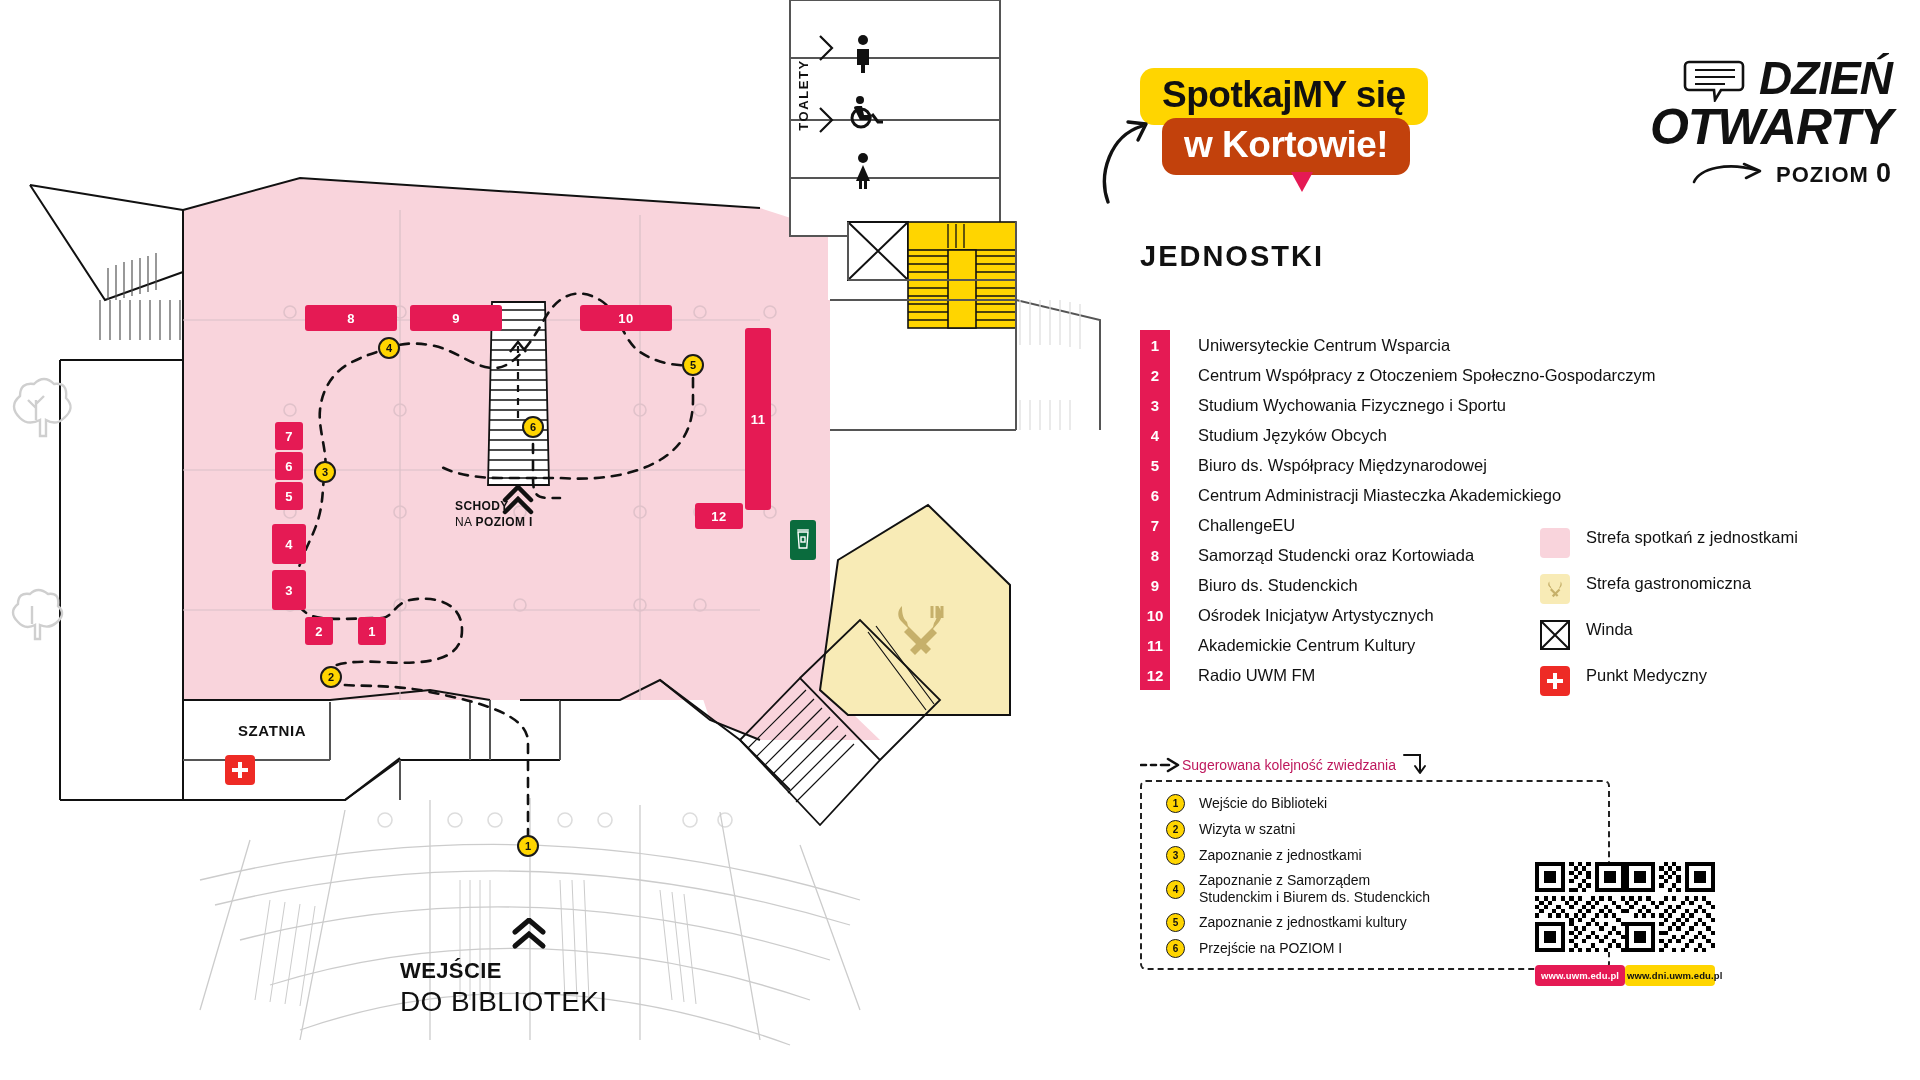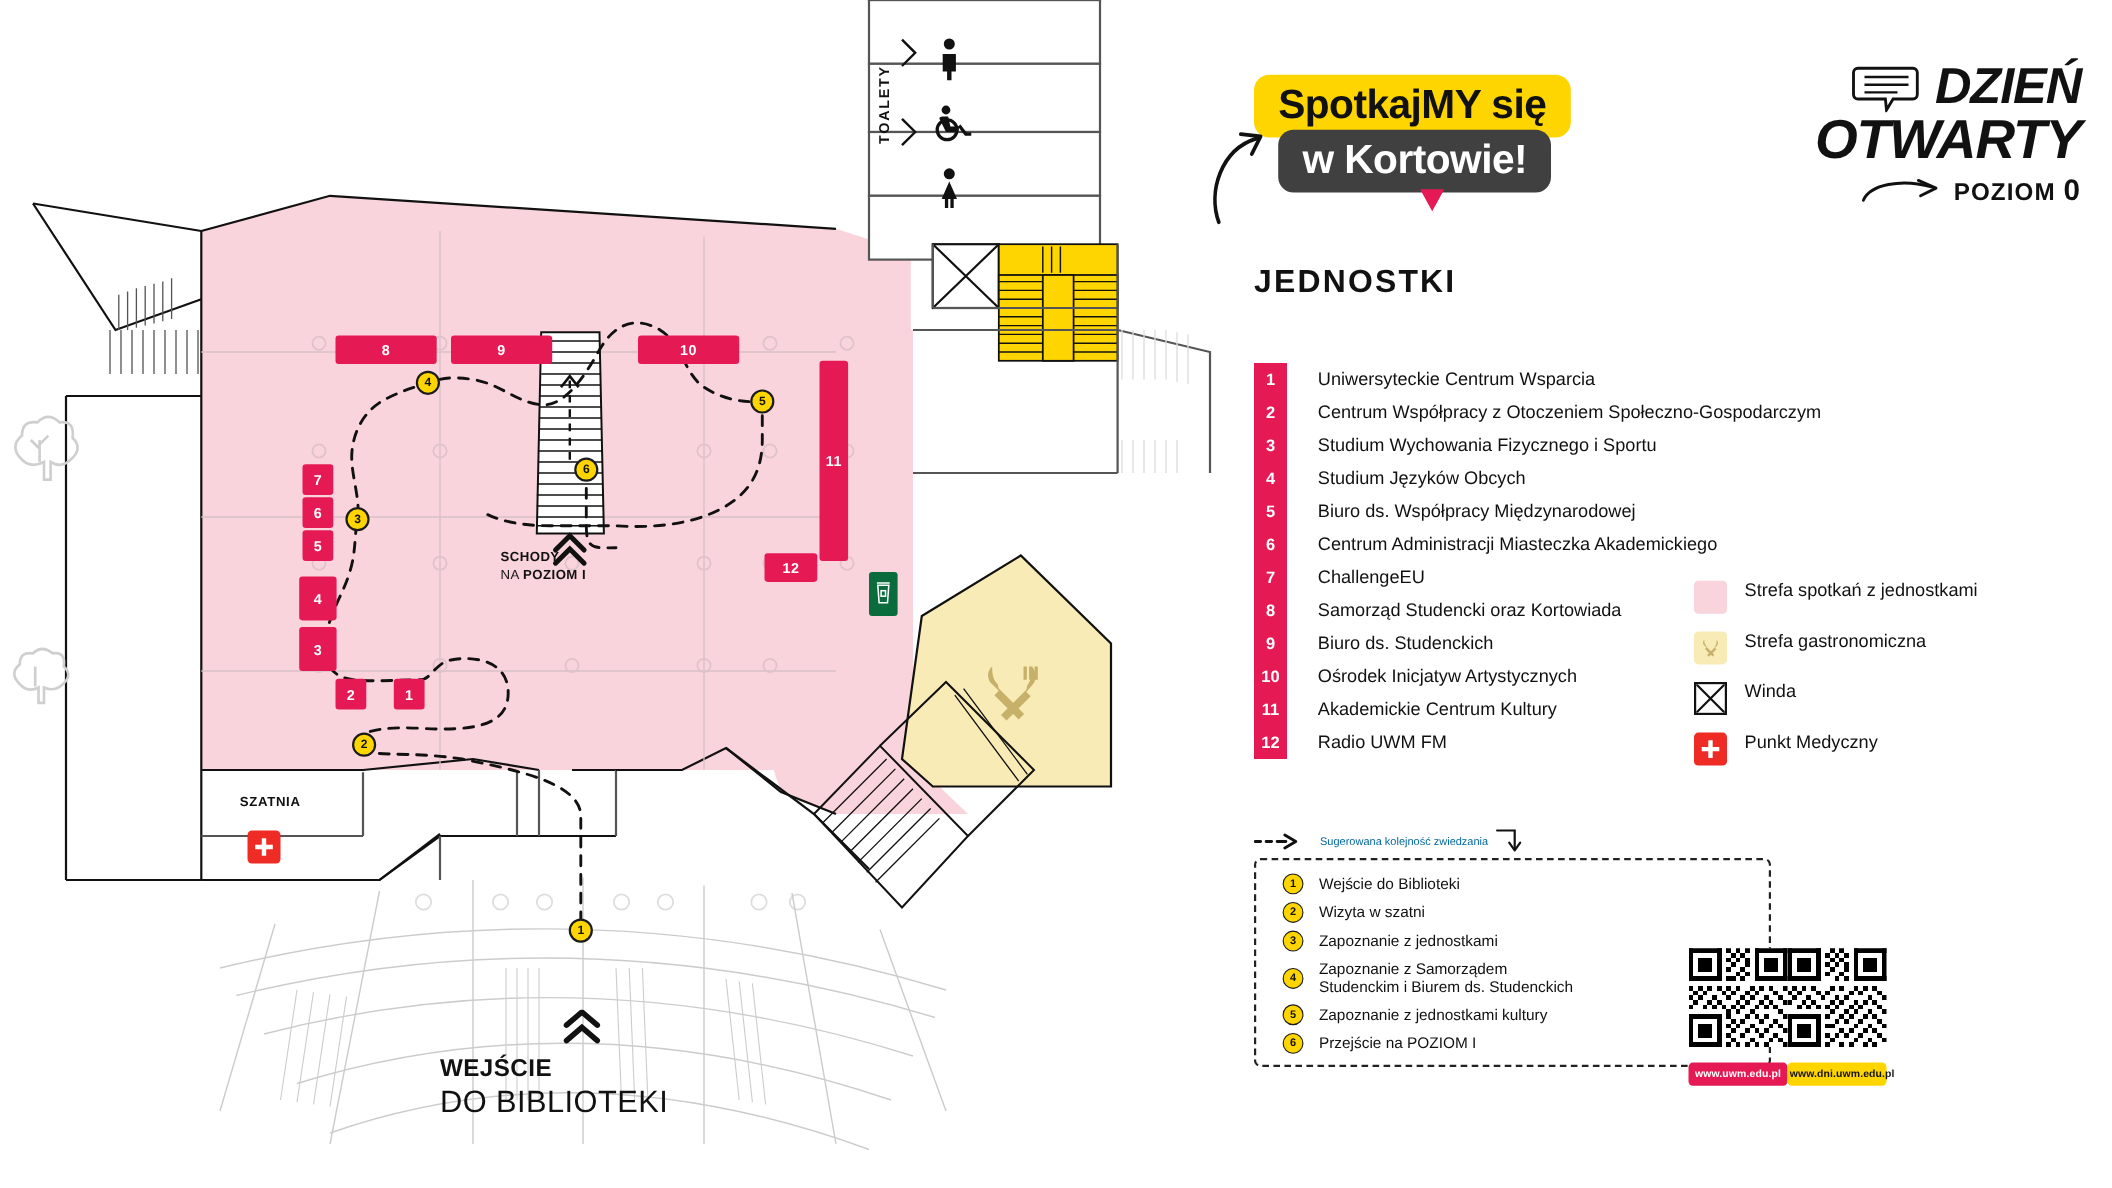--- a/index.html
+++ b/index.html
@@ -44,21 +44,21 @@
 
   
   #bubble-wrap { position:absolute; left:20px; top:68px; width:360px; }
   #bubble-yellow {
     background:#FFD500; border-radius:14px; padding:8px 22px 10px 22px;
     display:inline-block; font-size:37px; font-weight:800; color:#111;
     letter-spacing:-.5px; line-height:1.05;
   }
   #bubble-pink-wrap { position:relative; margin-left:22px; margin-top:-7px; display:inline-block; }
   #bubble-pink {
-    background:#404040; border-radius:14px; padding:8px 22px 10px 22px;
+    background:#c2410c; border-radius:14px; padding:8px 22px 10px 22px;
     display:inline-block; font-size:37px; font-weight:800; color:#fff;
     letter-spacing:-.5px; line-height:1.05;
   }
   #bubble-tail {
     position:absolute; left:52%; bottom:-17px; width:0; height:0;
     border-left:11px solid transparent; border-right:11px solid transparent;
     border-top:20px solid #E51A54;
   }
   #bubble-arrow { position:absolute; left:-38px; top:48px; }
 
@@ -86,21 +86,21 @@
   .unit-label { margin-left:28px; font-size:16.5px; color:#111; white-space:nowrap; }
 
   
   #legend { position:absolute; left:420px; top:528px; width:330px; }
   .leg-row { display:flex; align-items:flex-start; height:36px; margin-bottom:10px; }
   .leg-sw { width:30px; height:30px; min-width:30px; border-radius:4px; display:flex; align-items:center; justify-content:center; }
   .leg-lbl { margin-left:16px; font-size:16.5px; color:#111; }
 
   
   #route-head { position:absolute; left:20px; top:750px; display:flex; align-items:center; }
-  #route-head-lbl { margin-left:18px; font-size:10px; color:#0369a1; }
+  #route-head-lbl { font-size:14px; color:#be185d; }
   #route-box {
     position:absolute; left:20px; top:780px; width:470px; height:190px;
     border:2px dashed #222; border-radius:6px; padding:12px 0 0 24px;
   }
   .rt-row { display:flex; align-items:center; margin-bottom:7px; }
   .rt-num {
     width:19px; height:19px; min-width:19px; border-radius:50%;
     background:#FFD500; border:1.6px solid #1b1b1b; color:#111;
     display:flex; align-items:center; justify-content:center;
     font-size:10px; font-weight:700;
@@ -414,21 +414,21 @@
         <span>1</span>
       </div>
 
   <div class="maplabel" style="left:455px;top:498px;width:130px;font-size:12px;line-height:1.35;letter-spacing:.4px;">
     <div>SCHODY</div>
     <div>
       <span style="font-weight:400">NA </span><span style="font-weight:700">POZIOM I</span>
     </div>
   </div>
 
-  <div class="maplabel" style="left:218px;top:722px;width:160px;font-size:12px;letter-spacing:.6px;">SZATNIA</div>
+  <div class="maplabel" style="left:238px;top:722px;width:160px;font-size:15px;letter-spacing:.6px;">SZATNIA</div>
 
   <div class="medbox" style="left:225px;top:755px;">
     <svg width="20" height="20" viewBox="0 0 20 20">
           <path d="M8,2 h4 v6 h6 v4 h-6 v6 h-4 v-6 h-6 v-4 h6 Z" fill="#fff"></path>
         </svg>
   </div>
 
   <div class="coffee" style="left:790px;top:520px;">
     <svg width="16" height="24" viewBox="0 0 16 24" fill="none" stroke="#fff" stroke-width="1.4">
       <path d="M3,4 h10 l-1.2,16 h-7.6 Z"></path>

